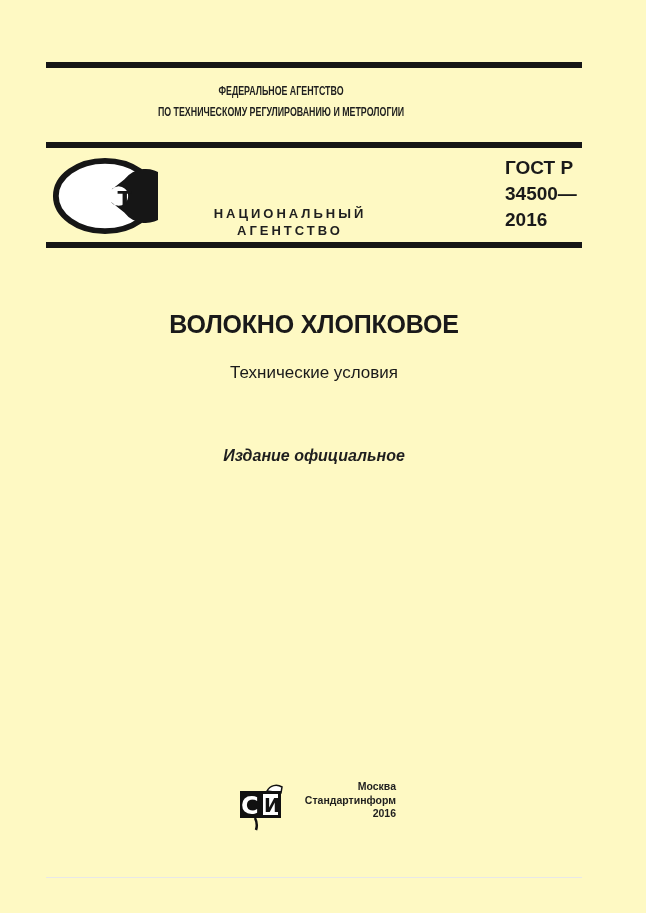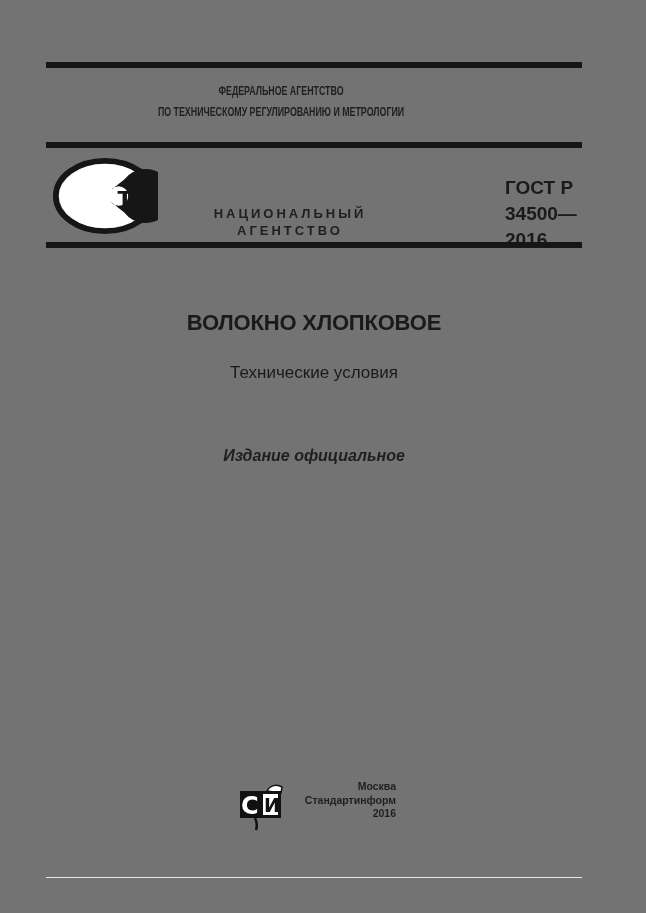--- a/index.html
+++ b/index.html
@@ -4,21 +4,21 @@
 <style>
   * { margin: 0; padding: 0; box-sizing: border-box; }
   html, body { background: #ffffff; }
   body { font-family: "Liberation Sans", "DejaVu Sans", sans-serif; }
 
   .page {
     position: relative;
     width: 646px;
     height: 913px;
     margin: 0 auto;
-    background: #737373;
+    background: #fef9c3;
     color: #1a1a1a;
     overflow: hidden;
   }
 
   .rule {
     position: absolute;
     left: 46px;
     width: 536px;
     height: 6px;
     background: #161616;
@@ -79,31 +79,30 @@
 
   .designation {
     position: absolute;
     left: 505px;
     top: 155px;
     font-weight: bold;
     font-size: 19px;
     line-height: 26px;
     color: #1a1a1a;
     white-space: nowrap;
-    margin-top: 20px;
   }
 
   .doc-title {
     position: absolute;
     left: 34px;
     top: 310px;
     width: 560px;
     text-align: center;
     font-weight: bold;
-    font-size: 22px;
+    font-size: 25px;
     letter-spacing: -0.2px;
     color: #1a1a1a;
   }
 
   .doc-subtitle {
     position: absolute;
     left: 34px;
     top: 363px;
     width: 560px;
     text-align: center;

